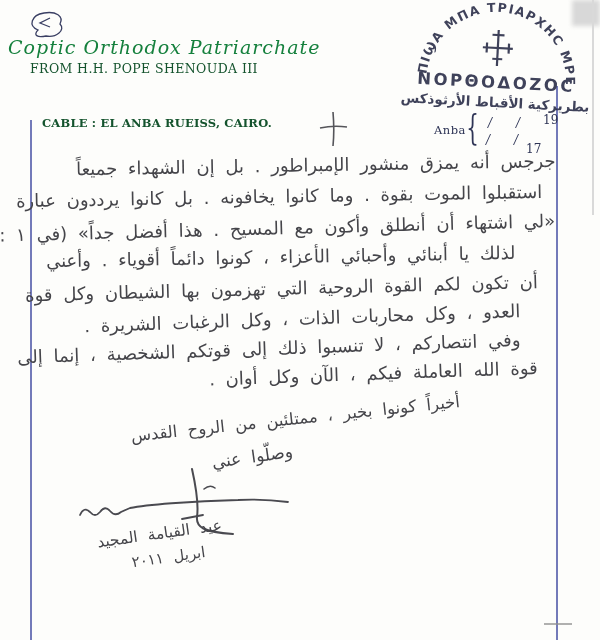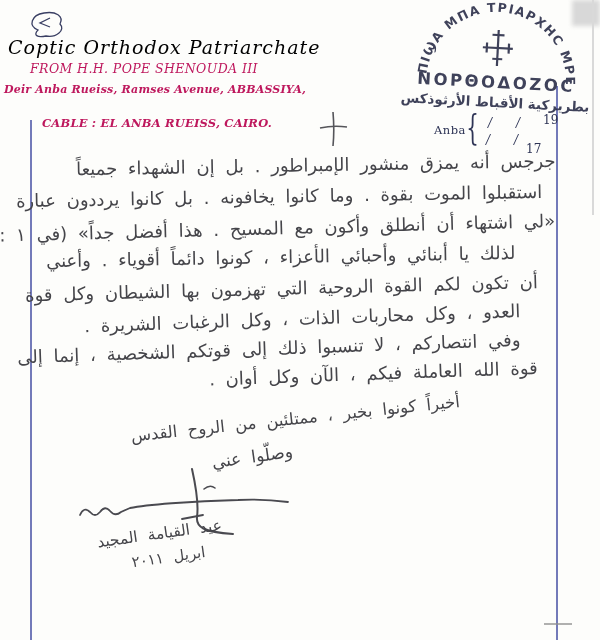--- a/index.html
+++ b/index.html
@@ -1,22 +1,22 @@
 <!DOCTYPE html>
 <html><head>
 <meta charset="utf-8">
 <style>
   html,body{margin:0;padding:0;background:#ffffff;}
   .page{
     position:relative;width:600px;height:640px;background:#fdfdfb;
     overflow:hidden;font-family:"DejaVu Serif", serif;
   }
   
-  .lh{position:absolute;color:#be185d;font-style:italic;}
-  .org-title{left:8px;top:36px;font-size:19px;font-style:italic;letter-spacing:1px;color:#000000;}
+  .lh{position:absolute;color:#14532d;}
+  .org-title{left:8px;top:36px;font-size:19px;font-style:italic;letter-spacing:1px;color:#15803d;}
   .from-line{left:30px;top:61px;font-size:12.5px;letter-spacing:.4px;}
   .addr1{left:4px;top:83px;font-size:11px;font-weight:700;letter-spacing:.2px;}
   .addr2{left:58px;top:100px;font-size:11px;font-weight:700;letter-spacing:.4px;}
   .cable{left:30px;top:116px;font-size:11.5px;font-weight:700;letter-spacing:.2px;margin-left:12px;}
   
   .fold{position:absolute;width:2px;background:#5a63ad;opacity:.85;}
   .fold-left{left:30px;top:120px;height:520px;}
   .fold-right{left:556px;top:86px;height:554px;}
   .corner-shadow{position:absolute;left:572px;top:0;width:28px;height:26px;background:#d8d8d8;filter:blur(2px);}
   .edge-line{position:absolute;left:592px;top:0;width:2px;height:215px;background:#d9d9d9;}
@@ -62,21 +62,20 @@
   <div class="fold fold-right"></div>
   <div class="scan-tick"></div>
 
   <svg style="left:22px;top:8px;" width="46" height="36" viewBox="0 0 46 36">
     <path d="M 16 22 C 6 18, 9 7, 22 5 C 34 3, 42 8, 38 16 C 44 22, 34 30, 24 28 C 15 30, 11 27, 16 22 Z" fill="none" stroke="#3a3f63" stroke-width="1.3"></path>
     <path d="M 28 10 L 18 15 L 28 19" fill="none" stroke="#3a3f63" stroke-width="1.3"></path>
   </svg>
 
   <div class="lh org-title">Coptic Orthodox Patriarchate</div>
   <div class="lh from-line">FROM H.H. POPE SHENOUDA III</div>
-  <div class="lh addr1">Deir Anba Rueiss, Ramses  Avenue, ABBASSIYA,</div>
   <div class="lh cable">CABLE : EL ANBA RUEISS, CAIRO.</div>
 
   <svg style="left:390px;top:4px;" width="210" height="115" viewBox="0 0 210 115">
     <g transform="rotate(3 107 60)" opacity="0.9">
       <path id="arcPath" d="M 37 78 A 70 70 0 0 1 177 78" fill="none" stroke="none"></path>
       <text class="stamp-txt" font-size="12.5" font-weight="bold" letter-spacing="1.5">
         <textPath href="#arcPath" startOffset="4">ΠΙϢΑ ΜΠΑ ΤΡΙΑΡΧΗC ΜΡΕΜΝΧΗΜΙ</textPath>
       </text>
 
       <g stroke="#2b2e49" stroke-width="2.2" fill="none">

